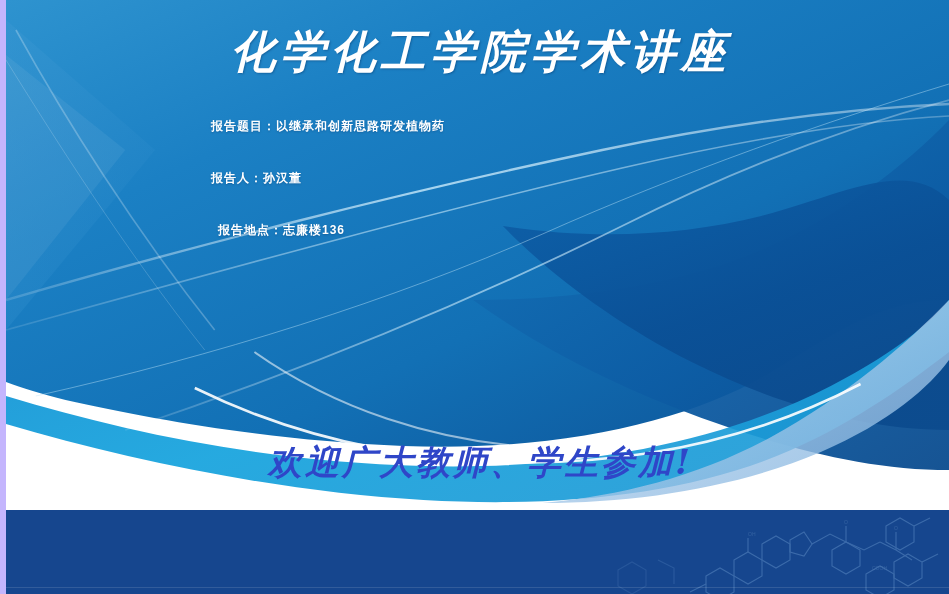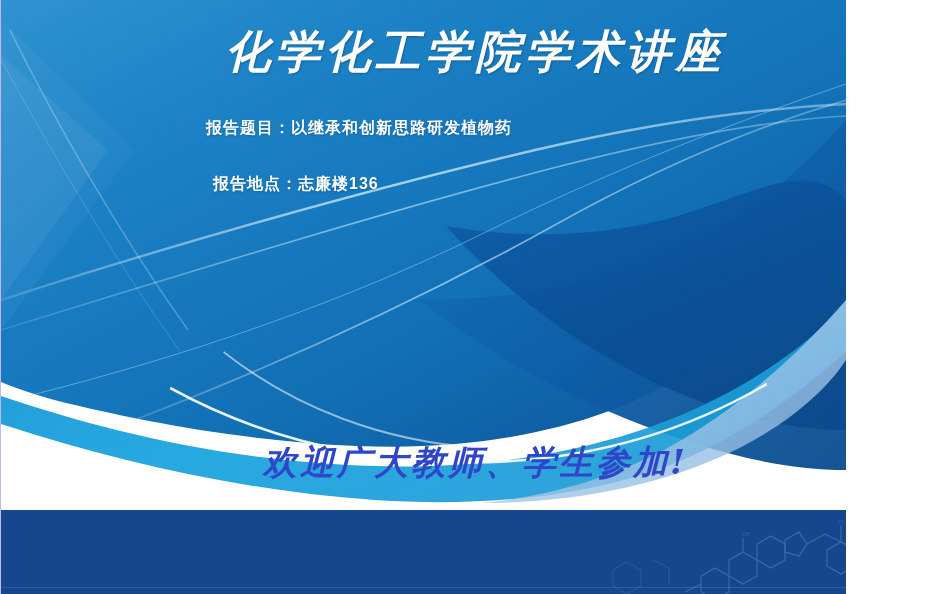--- a/index.html
+++ b/index.html
@@ -6,25 +6,25 @@
     margin: 0;
     padding: 0;
     background: #ffffff;
   }
   body {
     font-family: "Liberation Sans", "DejaVu Sans", sans-serif;
   }
 
   #poster {
     position: relative;
-    width: 846px;
+    width: 949px;
     height: 594px;
     overflow: hidden;
     background: #ffffff;
-    border-left: 1px solid #c4b5fd;
+    border-left: 6px solid #c4b5fd;
     box-sizing: border-box;
   }
 
   
   .bg-art {
     position: absolute;
     inset: 0;
     width: 100%;
     height: 100%;
     display: block;
@@ -55,21 +55,21 @@
 
   .info-block {
     position: absolute;
     top: 118px;
     left: 205px;
     width: 600px;
   }
 
   .info-line {
     color: #ffffff;
-    font-size: 16px;
+    font-size: 12px;
     font-weight: bold;
     letter-spacing: 1px;
     margin-bottom: 35px;
     white-space: nowrap;
     text-shadow: 0 1px 2px rgba(0,40,90,0.30);
   }
   .info-line.indent { margin-left: 7px; margin-top: 32px; }
 
   .welcome-line {
     position: absolute;
@@ -250,19 +250,20 @@
     </svg>
     <div class="footer-hairline"></div>
   </div>
 
   <div class="content-layer">
 
     <div class="poster-title">化学化工学院学术讲座</div>
 
     <div class="info-block">
       <div class="info-line">报告题目：以继承和创新思路研发植物药</div>
+      <div class="info-line">报告人：孙汉董</div>
       <div class="info-line indent">报告地点：志廉楼136</div>
     </div>
 
     <div class="welcome-line">欢迎广大教师、学生参加!</div>
   </div>
 
 </div>
 
 </body></html>

